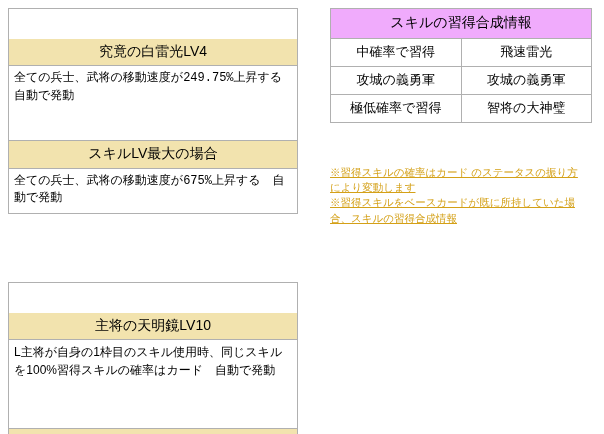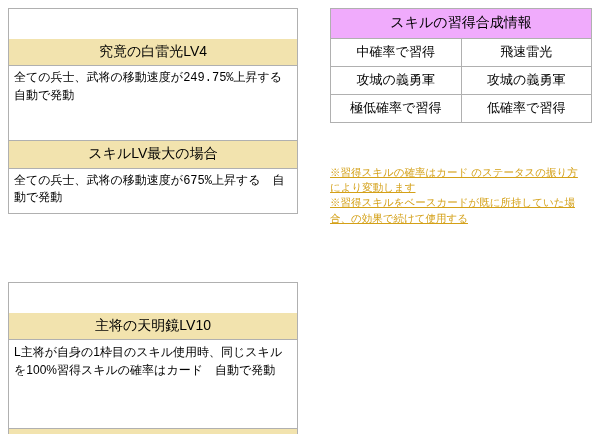--- a/index.html
+++ b/index.html
@@ -106,31 +106,31 @@
       <tr>
         <td>中確率で習得</td>
         <td>飛速雷光</td>
       </tr>
       <tr>
         <td>攻城の義勇軍</td>
         <td>攻城の義勇軍</td>
       </tr>
       <tr>
         <td>極低確率で習得</td>
-        <td>低確率で習得</td>
+        <td>智将の大神璧</td>
       </tr>
     </tbody>
   </table>
 </div>
 
 <div class="notes">
   <p>※習得スキルの確率はカード のステータスの振り方</p>
   <p>により変動します</p>
   <p>※習得スキルをベースカードが既に所持していた場</p>
-  <p>合、の効果で続けて使用する</p>
+  <p>合、スキルの習得合成情報</p>
 </div>
 
 <div class="panel" id="skill-panel-2">
   <div class="hdr">主将の天明鏡LV10</div>
   <div class="body-text">L主将が自身の1枠目のスキル使用時、同じスキルを100%習得スキルの確率はカード　自動で発動</div>
   <div class="hdr" style="border-top:1px solid #b0b0b0;">スキルLV最大の場合</div>
   <div class="body-text blank-row"></div>
 </div>
 
 </body></html>

